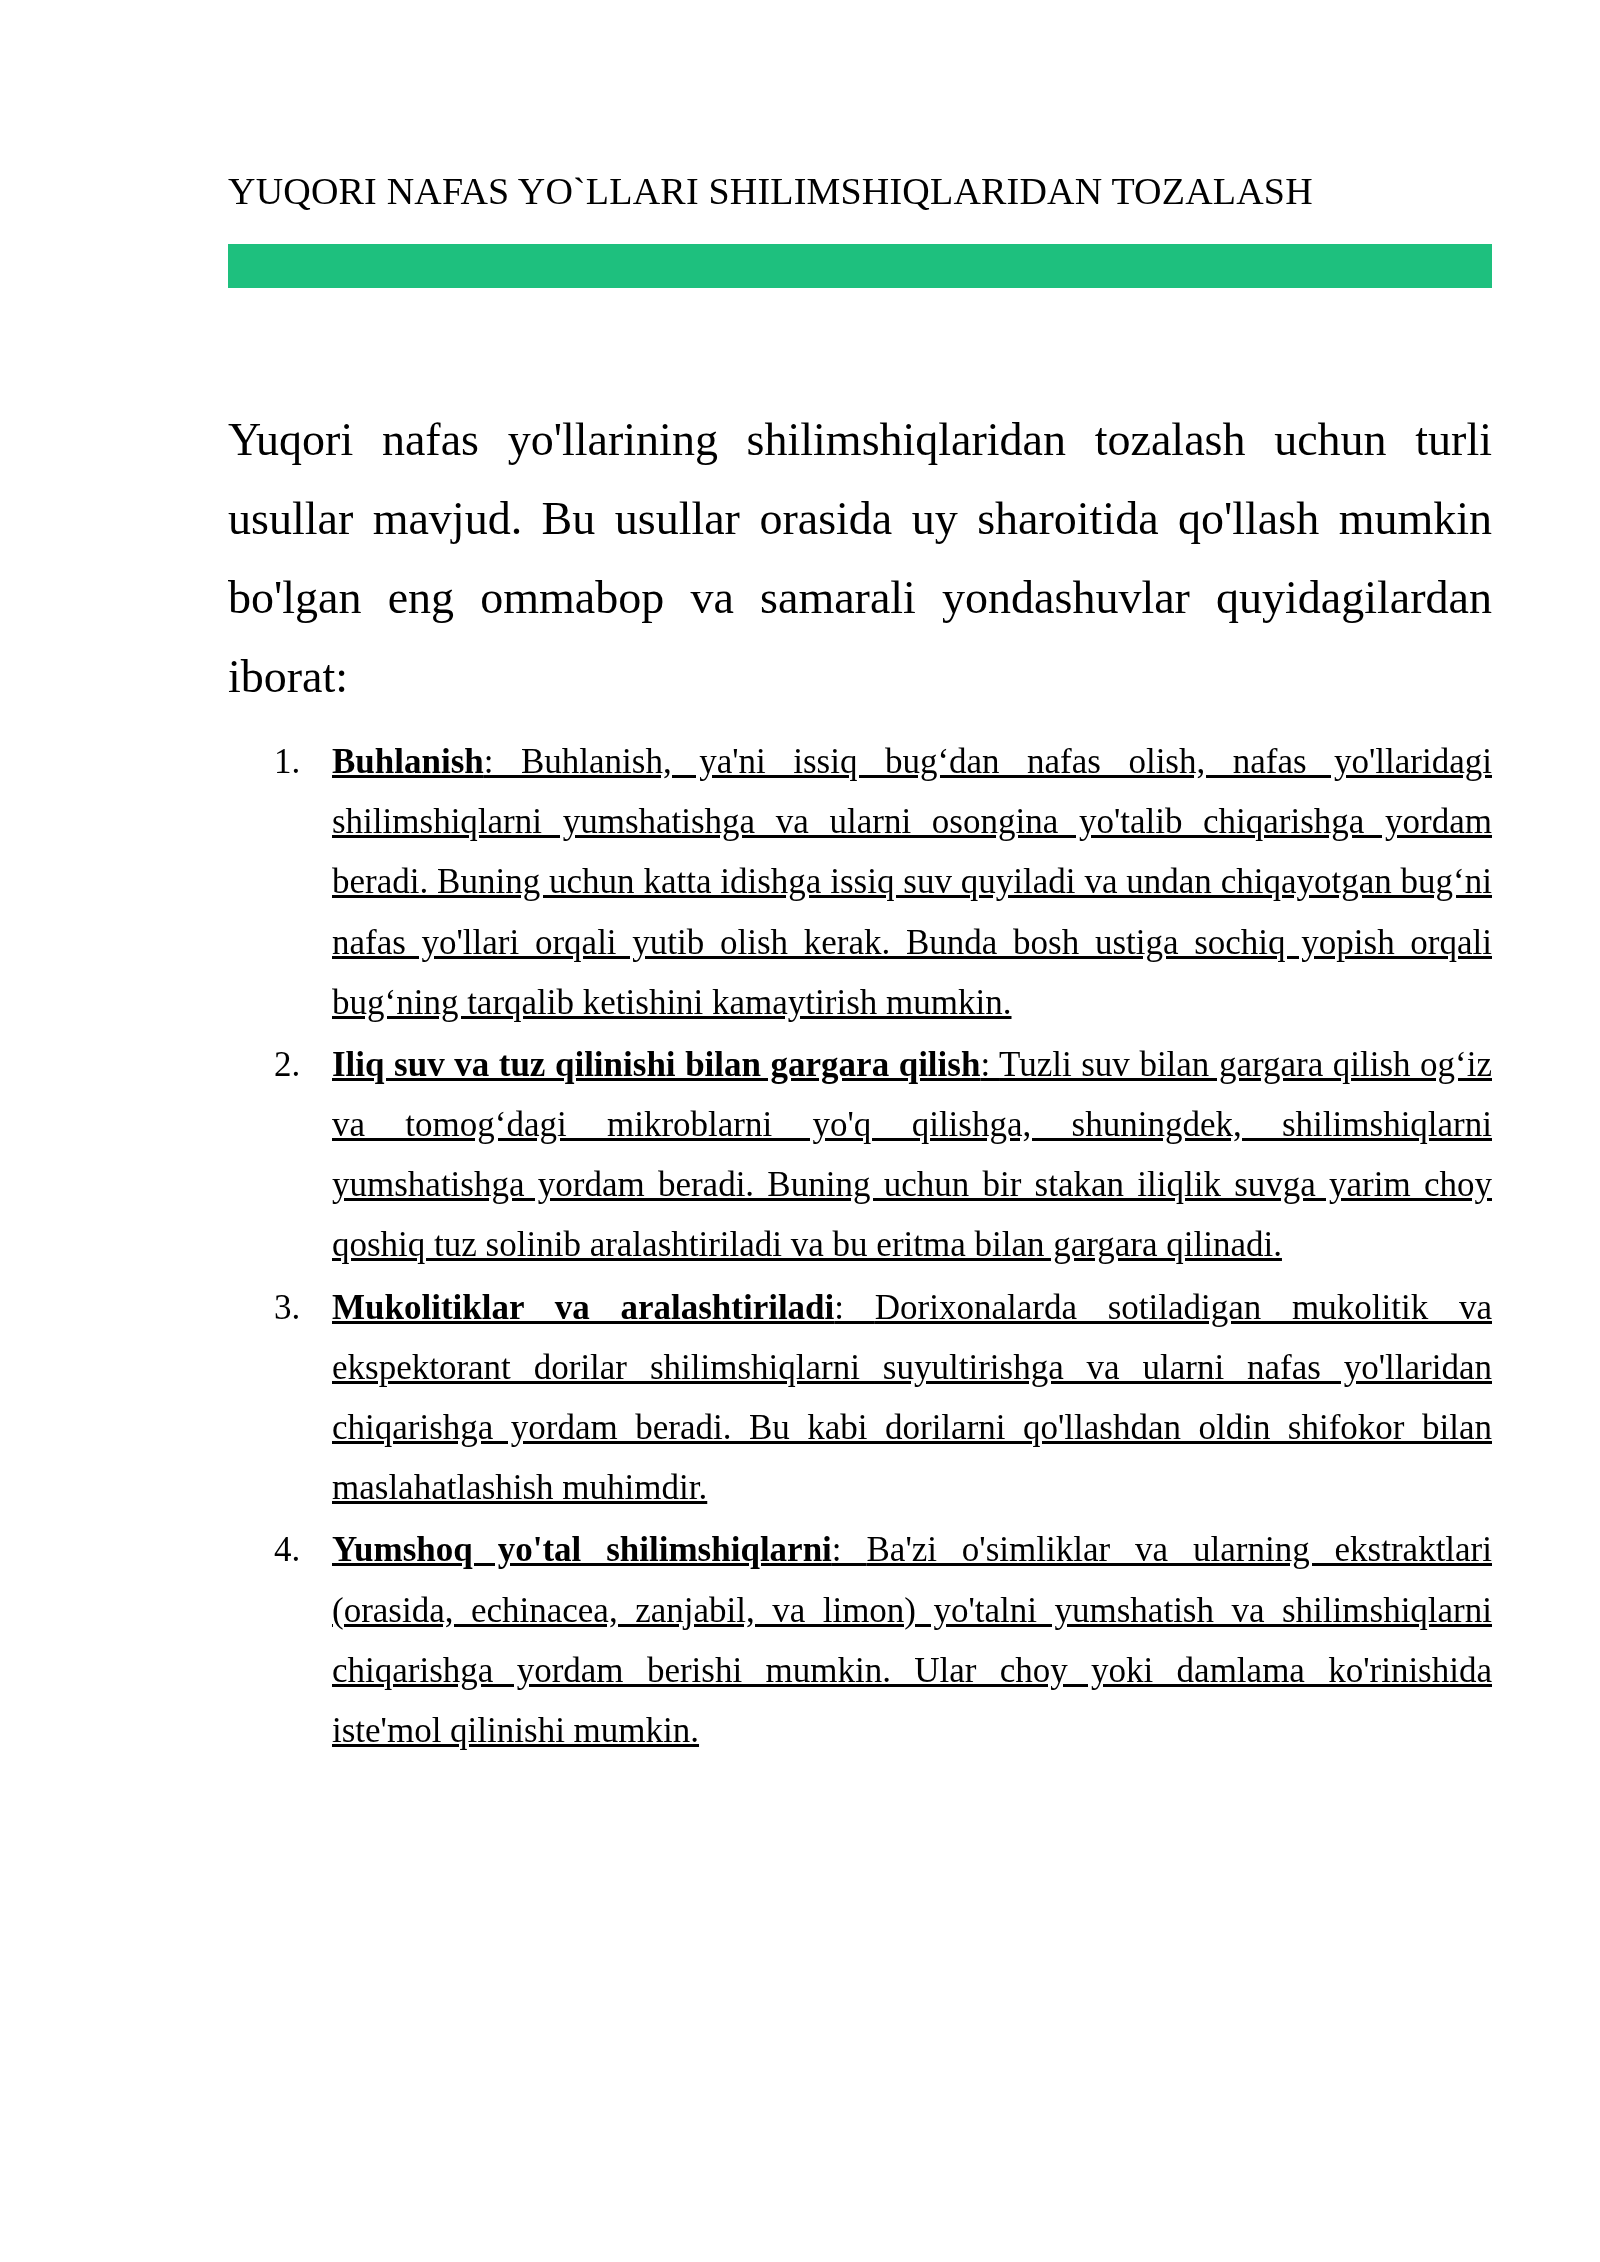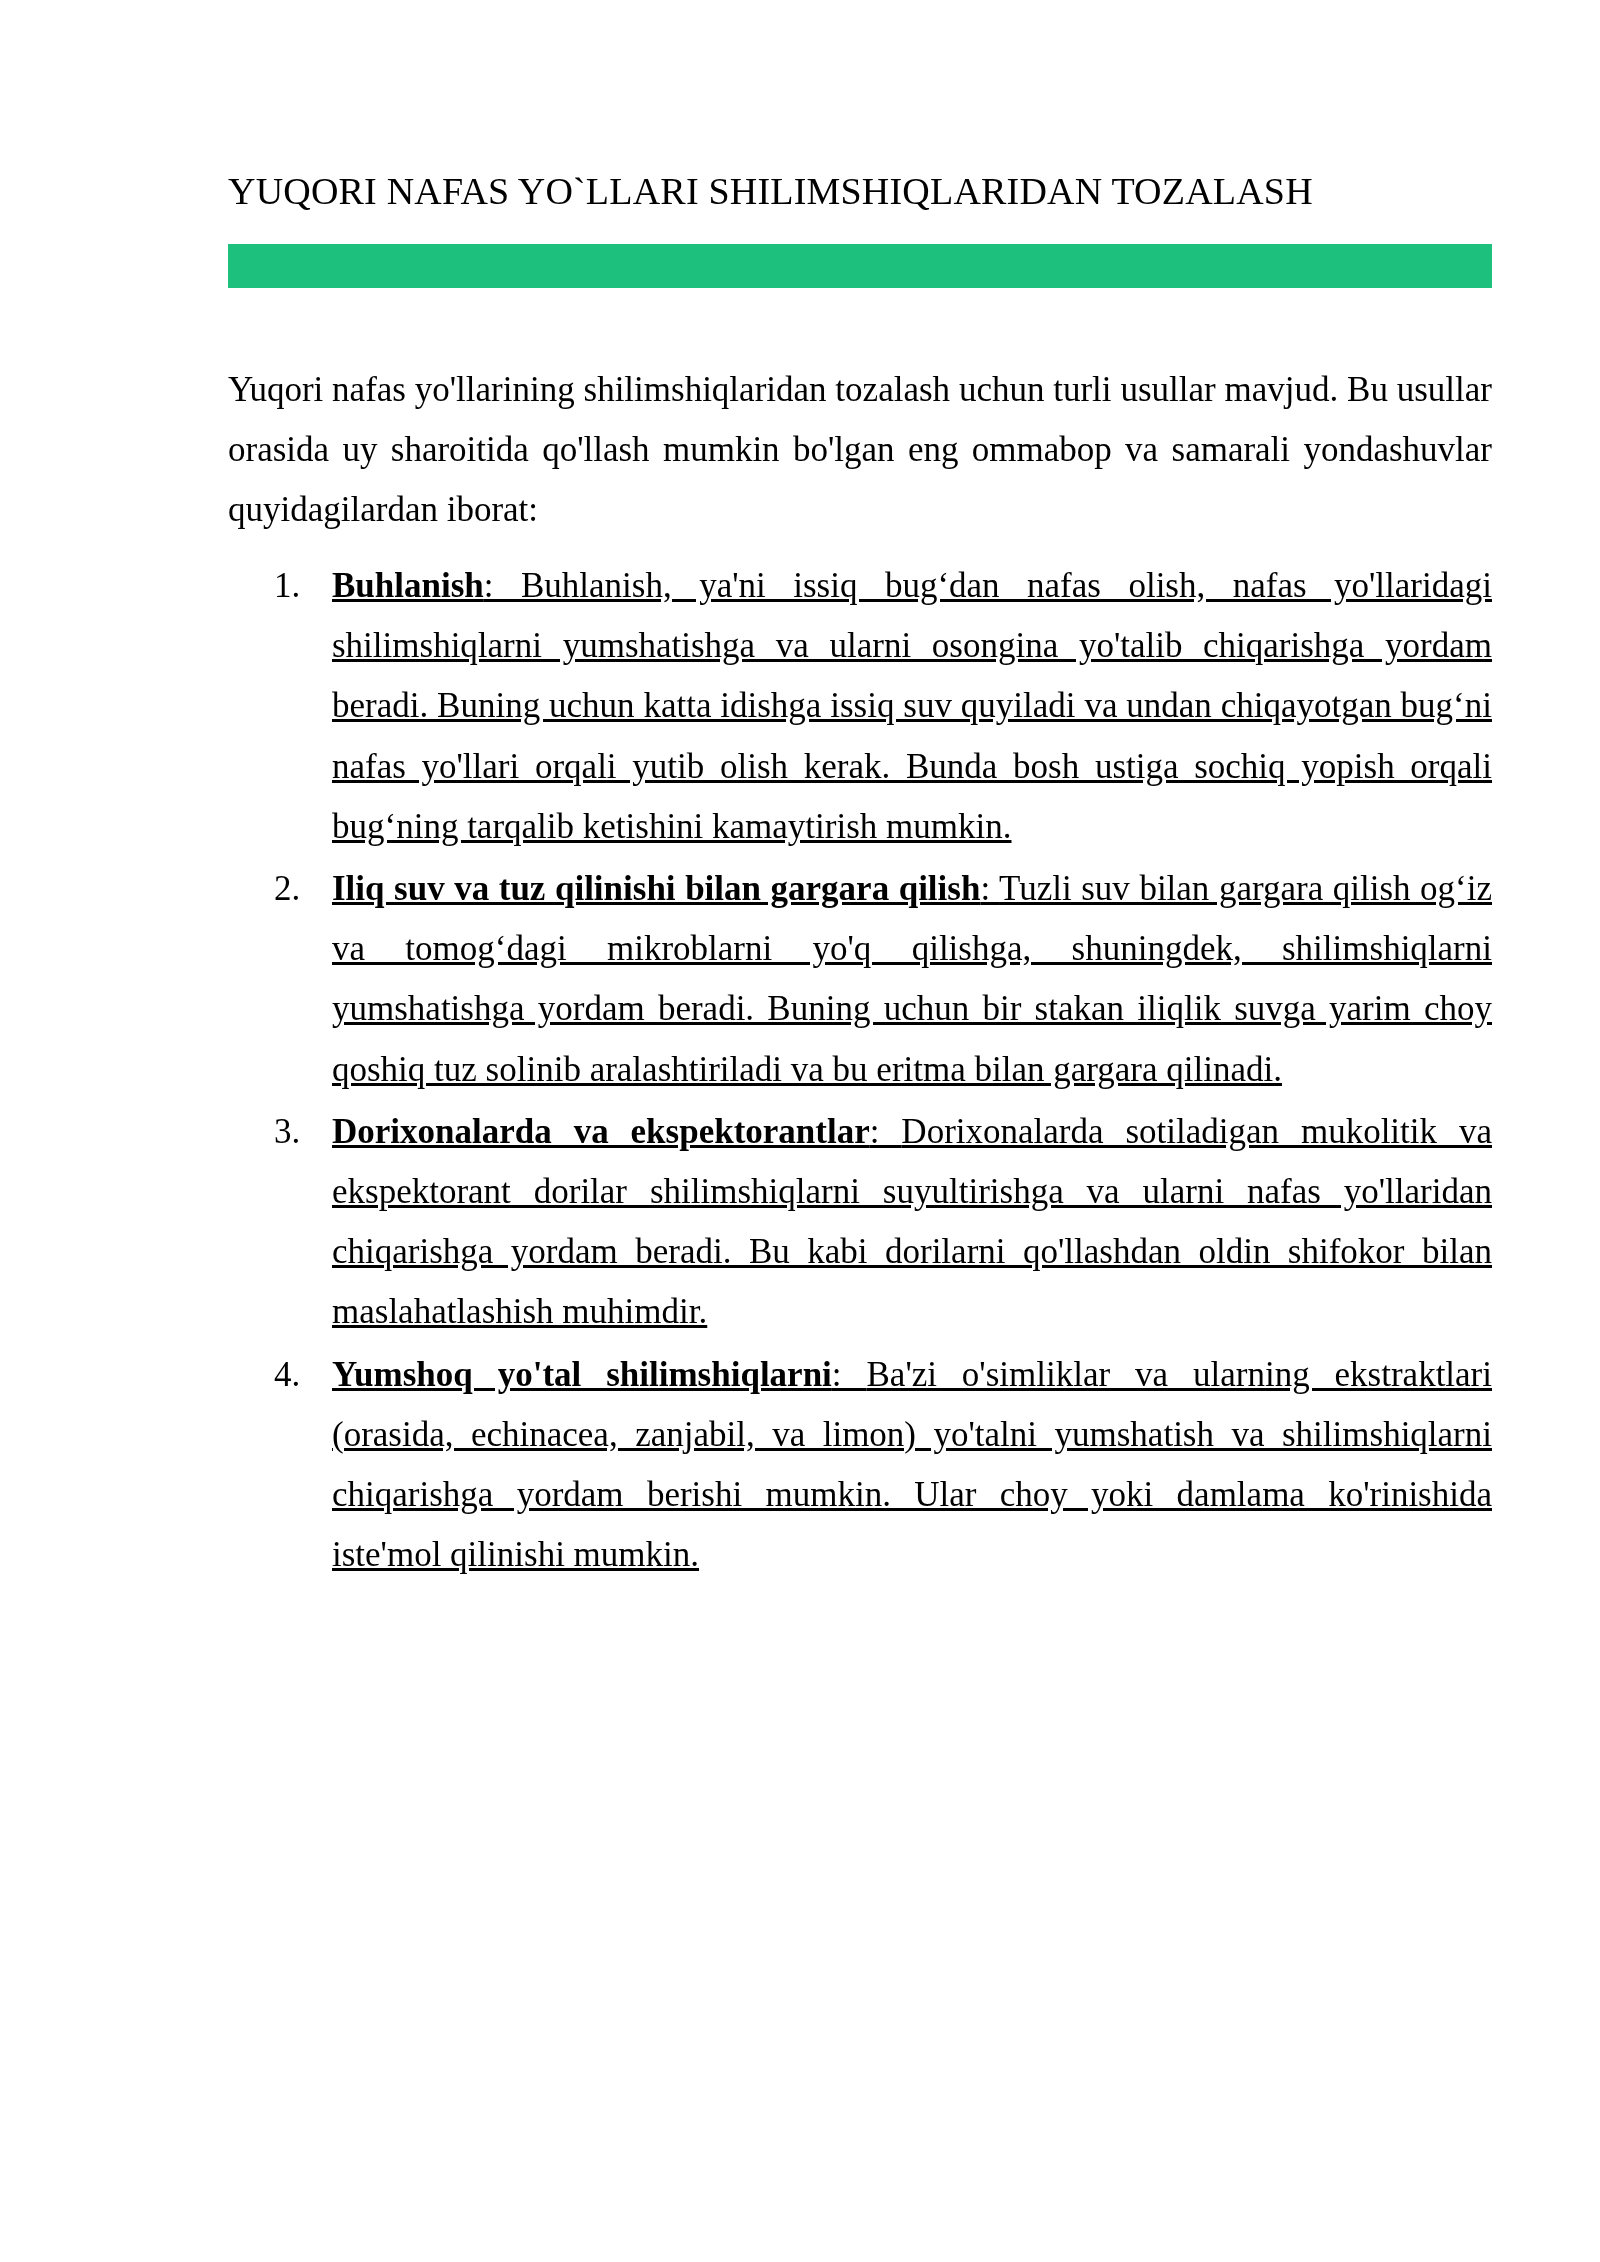--- a/index.html
+++ b/index.html
@@ -37,22 +37,22 @@
     white-space: nowrap;
   }
   .accent-bar {
     margin-top: 28px;
     height: 44px;
     width: 1264px;
     background: #1EC07E;
   }
   .intro {
     margin: 0;
-    padding-top: 72px;
-    font-size: 35px;
+    padding-top: 112px;
+    font-size: 46px;
     line-height: 1.72;
     text-align: justify;
     text-justify: inter-word;
     hyphens: none;
   }
   ol.steps {
     margin: 16px 0 0 0;
     padding: 0;
     list-style: none;
     counter-reset: step;
@@ -96,21 +96,21 @@
     <p class="intro">Yuqori nafas yo'llarining shilimshiqlaridan tozalash uchun turli usullar mavjud. Bu usullar orasida uy sharoitida qo'llash mumkin bo'lgan eng ommabop va samarali yondashuvlar quyidagilardan iborat:</p>
 
     <ol class="steps">
       <li>
         <span class="lead">Buhlanish</span><span class="sep">: </span><span class="body">Buhlanish, ya'ni issiq bug‘dan nafas olish, nafas yo'llaridagi shilimshiqlarni yumshatishga va ularni osongina yo'talib chiqarishga yordam beradi. Buning uchun katta idishga issiq suv quyiladi va undan chiqayotgan bug‘ni nafas yo'llari orqali yutib olish kerak. Bunda bosh ustiga sochiq yopish orqali bug‘ning tarqalib ketishini kamaytirish mumkin.</span>
       </li>
       <li>
         <span class="lead">Iliq suv va tuz qilinishi bilan gargara qilish</span><span class="sep">: </span><span class="body">Tuzli suv bilan gargara qilish og‘iz va tomog‘dagi mikroblarni yo'q qilishga, shuningdek, shilimshiqlarni yumshatishga yordam beradi. Buning uchun bir stakan iliqlik suvga yarim choy qoshiq tuz solinib aralashtiriladi va bu eritma bilan gargara qilinadi.</span>
       </li>
       <li>
-        <span class="lead">Dorixonalarda va ekspektorantlar</span><span class="sep">: </span><span class="body">Dorixonalarda sotiladigan mukolitik va ekspektorant dorilar shilimshiqlarni suyultirishga va ularni nafas yo'llaridan chiqarishga yordam beradi. Bu kabi dorilarni qo'llashdan oldin shifokor bilan maslahatlashish muhimdir.</span>
+        <span class="lead">Mukolitiklar va aralashtiriladi</span><span class="sep">: </span><span class="body">Dorixonalarda sotiladigan mukolitik va ekspektorant dorilar shilimshiqlarni suyultirishga va ularni nafas yo'llaridan chiqarishga yordam beradi. Bu kabi dorilarni qo'llashdan oldin shifokor bilan maslahatlashish muhimdir.</span>
       </li>
       <li>
         <span class="lead">Yumshoq yo'tal shilimshiqlarni</span><span class="sep">: </span><span class="body">Ba'zi o'simliklar va ularning ekstraktlari (orasida, echinacea, zanjabil, va limon) yo'talni yumshatish va shilimshiqlarni chiqarishga yordam berishi mumkin. Ular choy yoki damlama ko'rinishida iste'mol qilinishi mumkin.</span>
       </li>
     </ol>
 
   </div>
 </div>
 
 </body></html>

